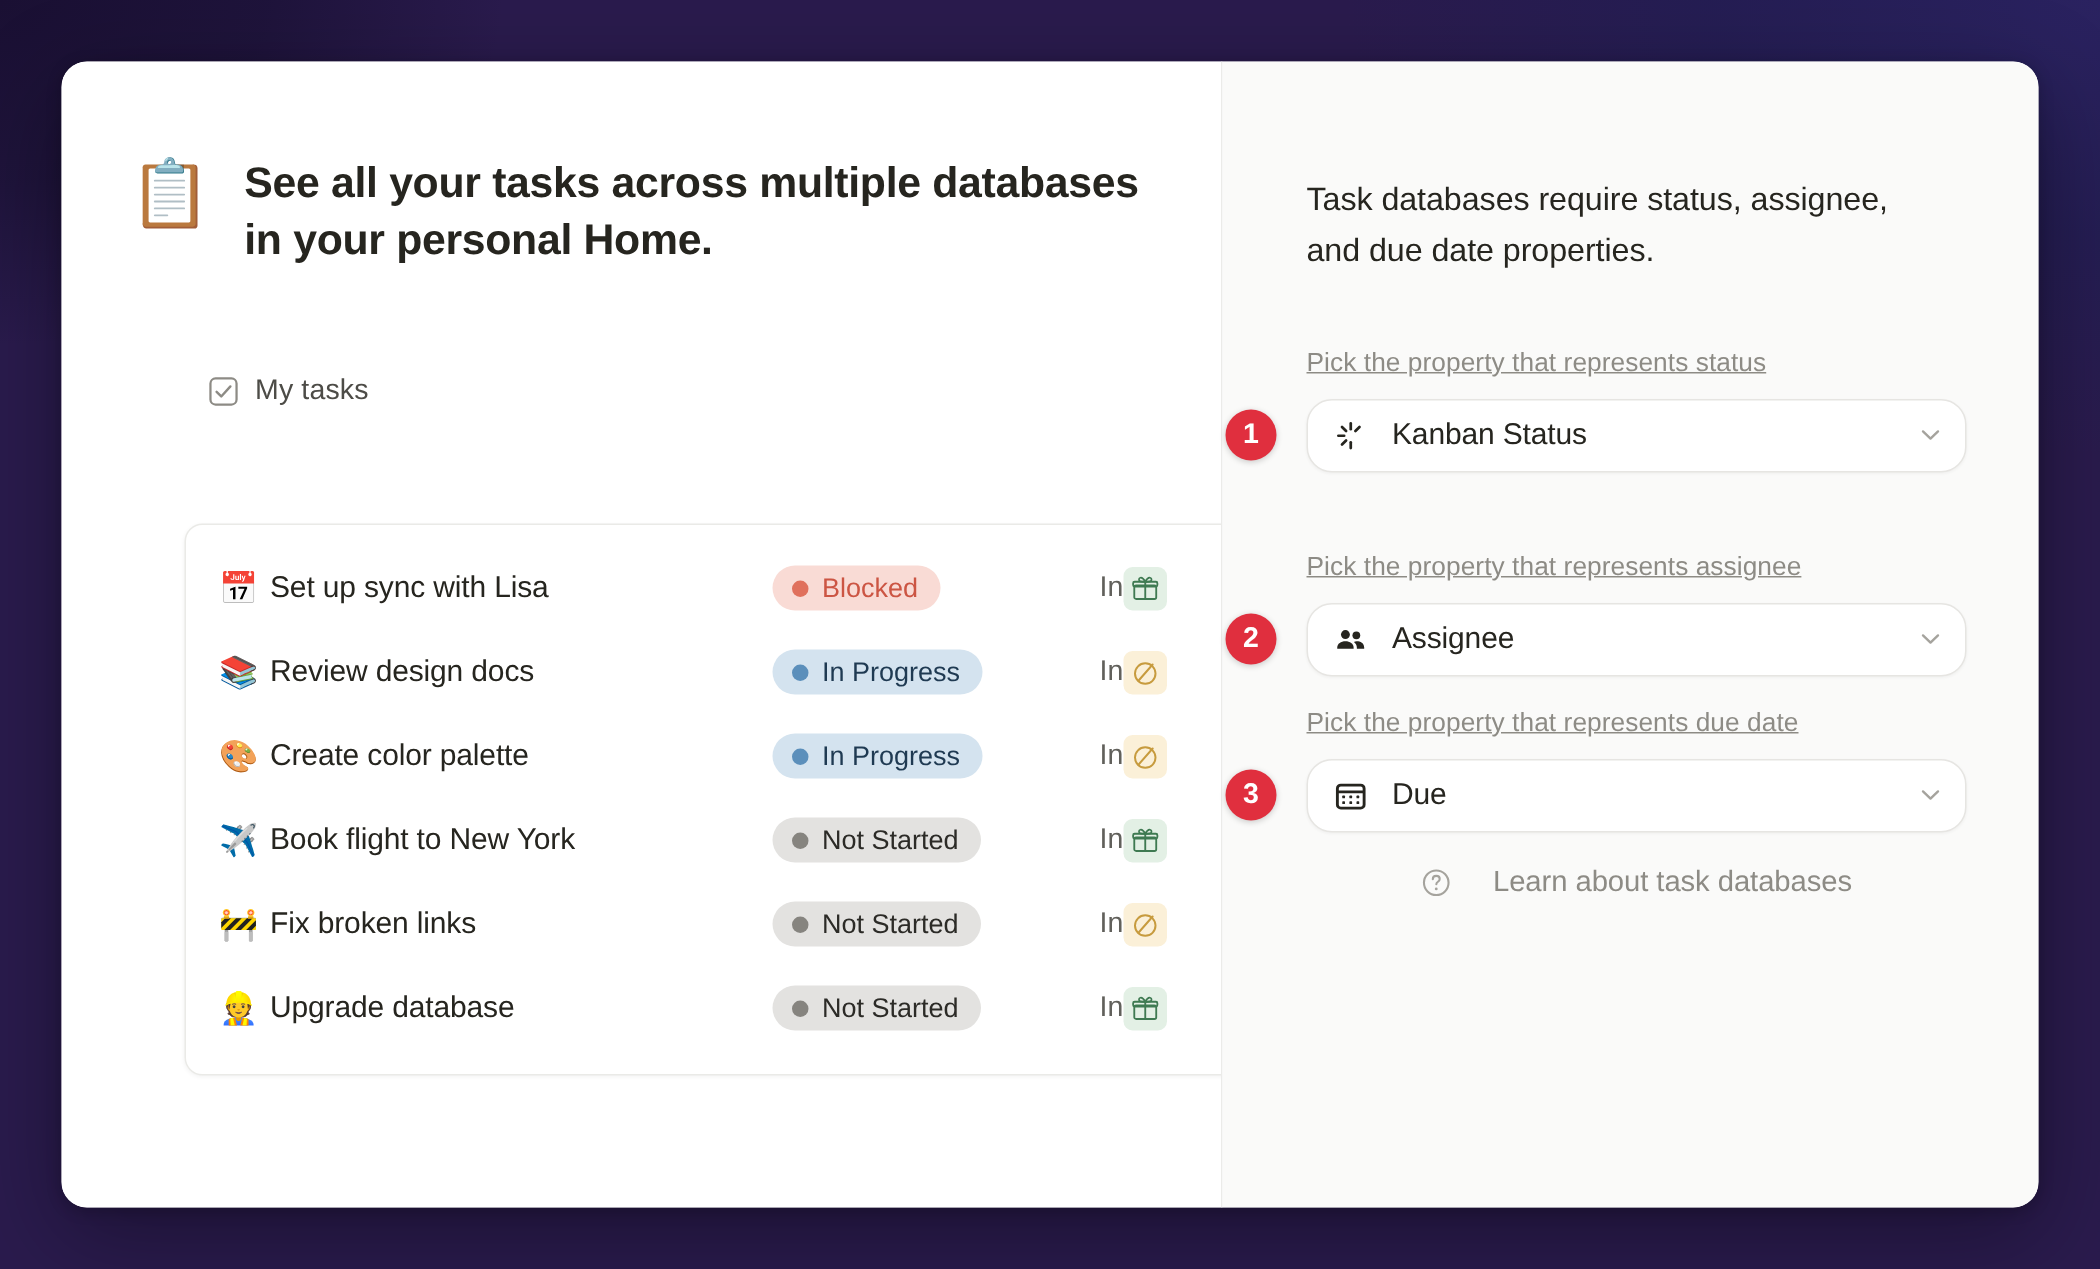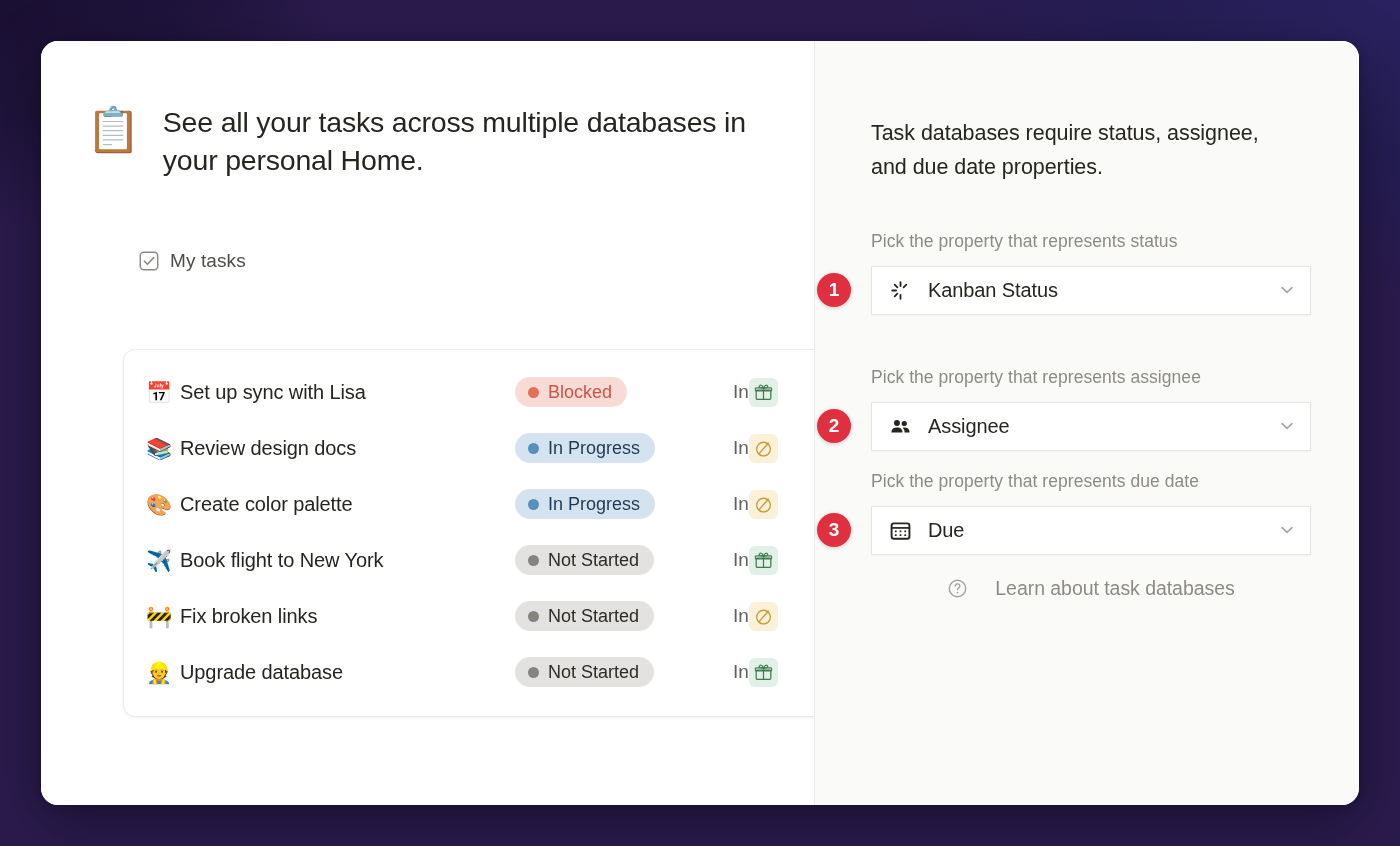--- a/index.html
+++ b/index.html
@@ -71,21 +71,21 @@
     padding: 62px 40px 0 45px;
   }
   #headline-emoji {
     font-size: 44px;
     line-height: 1.15;
     flex: 0 0 auto;
     margin-top: 2px;
   }
   #headline-text {
     font-size: 28.5px;
-    font-weight: normal;
+    font-weight: bold;
     line-height: 1.35;
     color: #26251f;
     letter-spacing: -0.2px;
     max-width: 620px;
   }
 
   #my-tasks-row {
     display: flex;
     align-items: center;
     gap: 11px;
@@ -186,20 +186,21 @@
     line-height: 1.58;
     color: #26251f;
     letter-spacing: -0.05px;
     max-width: 420px;
   }
 
   .field-label {
     font-size: 17.5px;
     color: #8d8b85;
     letter-spacing: 0.05px;
+    text-decoration: underline;
   }
   .field-block { position: relative; }
 
   .step-badge {
     position: absolute;
     left: -54px;
     top: 50%;
     transform: translateY(-50%);
     width: 34px; height: 34px;
     border-radius: 50%;
@@ -212,21 +213,21 @@
     justify-content: center;
     box-shadow: 0 1px 4px rgba(0,0,0,0.2);
   }
 
   .select-box {
     display: flex;
     align-items: center;
     height: 49px;
     background: #ffffff;
     border: 1px solid #e6e5e2;
-    border-radius: 0;
+    border-radius: 17px;
     padding: 0 14px 0 16px;
     box-shadow: 0 1px 2px rgba(15,15,15,0.04);
   }
   .select-icon {
     width: 24px; height: 24px;
     flex: 0 0 24px;
     display: flex;
     align-items: center;
     justify-content: center;
     margin-right: 16px;

